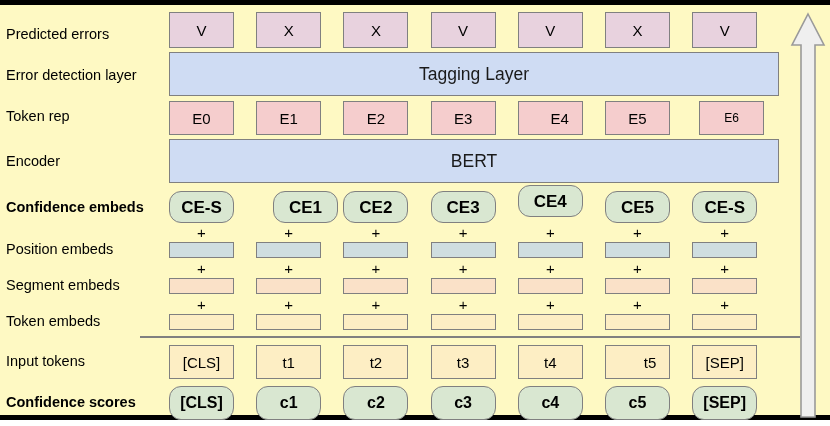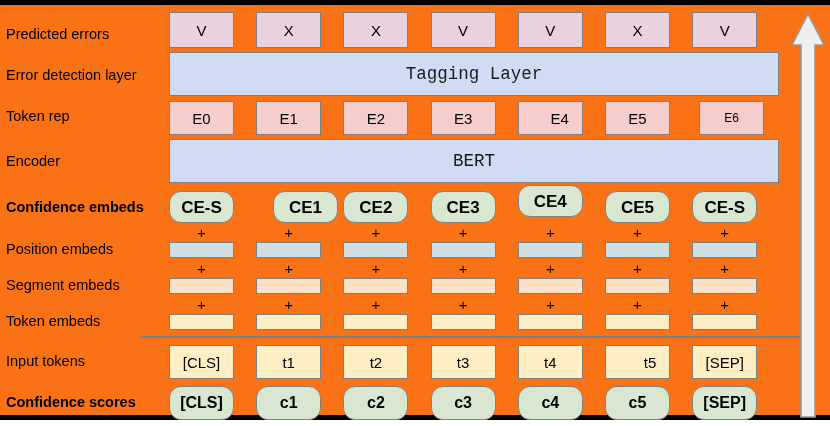--- a/index.html
+++ b/index.html
@@ -8,21 +8,21 @@
     font-family:"Liberation Sans","DejaVu Sans",sans-serif;
     overflow:hidden;
     position:relative;
   }
   #figure{
     position:relative;
     width:830px;height:420px;
     box-sizing:border-box;
     border-top:5px solid #000;
     border-bottom:5px solid #000;
-    background:#f97316;
+    background:#fef9c3;
   }
 
   
   .abs{position:absolute;box-sizing:border-box;}
 
   .lbl{
     font-size:14.5px;
     color:#000;
     line-height:1;
     white-space:nowrap;
@@ -48,21 +48,21 @@
   .plus{
     font-size:15px;color:#000;line-height:1;
     display:flex;align-items:center;justify-content:center;
     font-weight:500;
   }
 
   .hrule{background:#808080;height:1.5px;}
 
   
   .c-pred{background:#e8d2de;}
-  .c-blue{background:#cfdcf3;font-family:Liberation Mono, monospace;}
+  .c-blue{background:#cfdcf3;}
   .c-tok {background:#f5cdcd;}
   .c-conf{background:#d9e7d1;border-radius:12px;}
   .c-pos {background:#cfdee0;}
   .c-seg {background:#fae1c8;}
   .c-temb{background:#fdeec4;}
   .c-input{background:#fdeec4;}
 
   #uparrow{position:absolute;}
 </style>
 </head>

